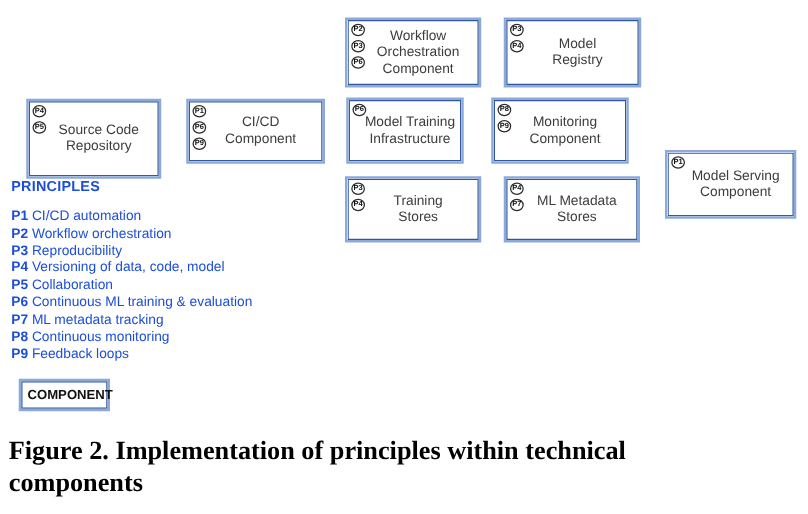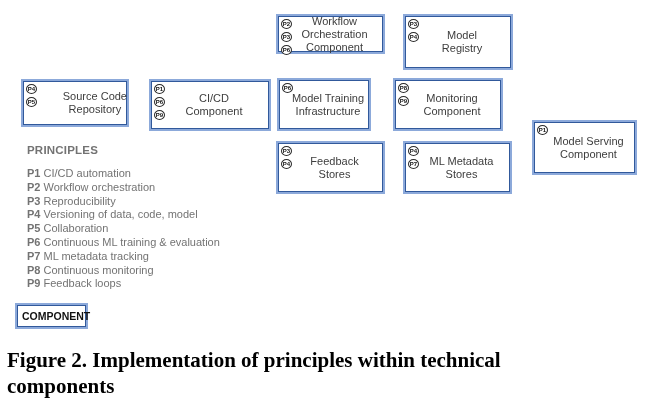--- a/index.html
+++ b/index.html
@@ -44,22 +44,22 @@
   }
   .box-label {
     font-size:11px;
     line-height:13px;
     color:#3d3d3d;
     text-align:center;
     padding-left:8px;
   }
   .principles {
     position:absolute;
-    left:27px; top:144px;
-    color:#737373;
+    left:9px; top:144px;
+    color:#1d4ed8;
   }
   .principles-heading {
     font-weight:bold;
     font-size:11.5px;
     line-height:12px;
     margin-bottom:11px;
     letter-spacing:0.2px;
   }
   .p-line {
     font-size:11px;
@@ -90,21 +90,21 @@
     font-size:21px;
     line-height:26px;
     color:#000000;
   }
 </style>
 </head>
 <body>
 
 <div class="page">
 
-  <div class="comp-box" style="left:276px;top:14px;width:109px;height:40px;">
+  <div class="comp-box" style="left:276px;top:14px;width:109px;height:56px;">
     <div class="badges">
       <span class="badge">P2</span>
       <span class="badge">P3</span>
       <span class="badge">P6</span>
     </div>
     <div class="box-label">
       <div>Workflow</div>
       <div>Orchestration</div>
       <div>Component</div>
     </div>
@@ -114,32 +114,32 @@
     <div class="badges">
       <span class="badge">P3</span>
       <span class="badge">P4</span>
     </div>
     <div class="box-label">
       <div>Model</div>
       <div>Registry</div>
     </div>
   </div>
 
-  <div class="comp-box" style="left:21px;top:79px;width:108px;height:48px;justify-content:flex-end;">
+  <div class="comp-box" style="left:21px;top:79px;width:108px;height:64px;">
     <div class="badges">
       <span class="badge">P4</span>
       <span class="badge">P5</span>
     </div>
     <div class="box-label">
       <div>Source Code</div>
       <div>Repository</div>
     </div>
   </div>
 
-  <div class="comp-box" style="left:149px;top:79px;width:122px;height:52px;">
+  <div class="comp-box" style="left:149px;top:79px;width:111px;height:52px;">
     <div class="badges">
       <span class="badge">P1</span>
       <span class="badge">P6</span>
       <span class="badge">P9</span>
     </div>
     <div class="box-label">
       <div>CI/CD</div>
       <div>Component</div>
     </div>
   </div>
@@ -174,21 +174,21 @@
       <div>Component</div>
     </div>
   </div>
 
   <div class="comp-box" style="left:276px;top:141px;width:109px;height:53px;">
     <div class="badges">
       <span class="badge">P3</span>
       <span class="badge">P4</span>
     </div>
     <div class="box-label">
-      <div>Feedback</div>
+      <div>Training</div>
       <div>Stores</div>
     </div>
   </div>
 
   <div class="comp-box" style="left:403px;top:141px;width:109px;height:53px;">
     <div class="badges">
       <span class="badge">P4</span>
       <span class="badge">P7</span>
     </div>
     <div class="box-label">

